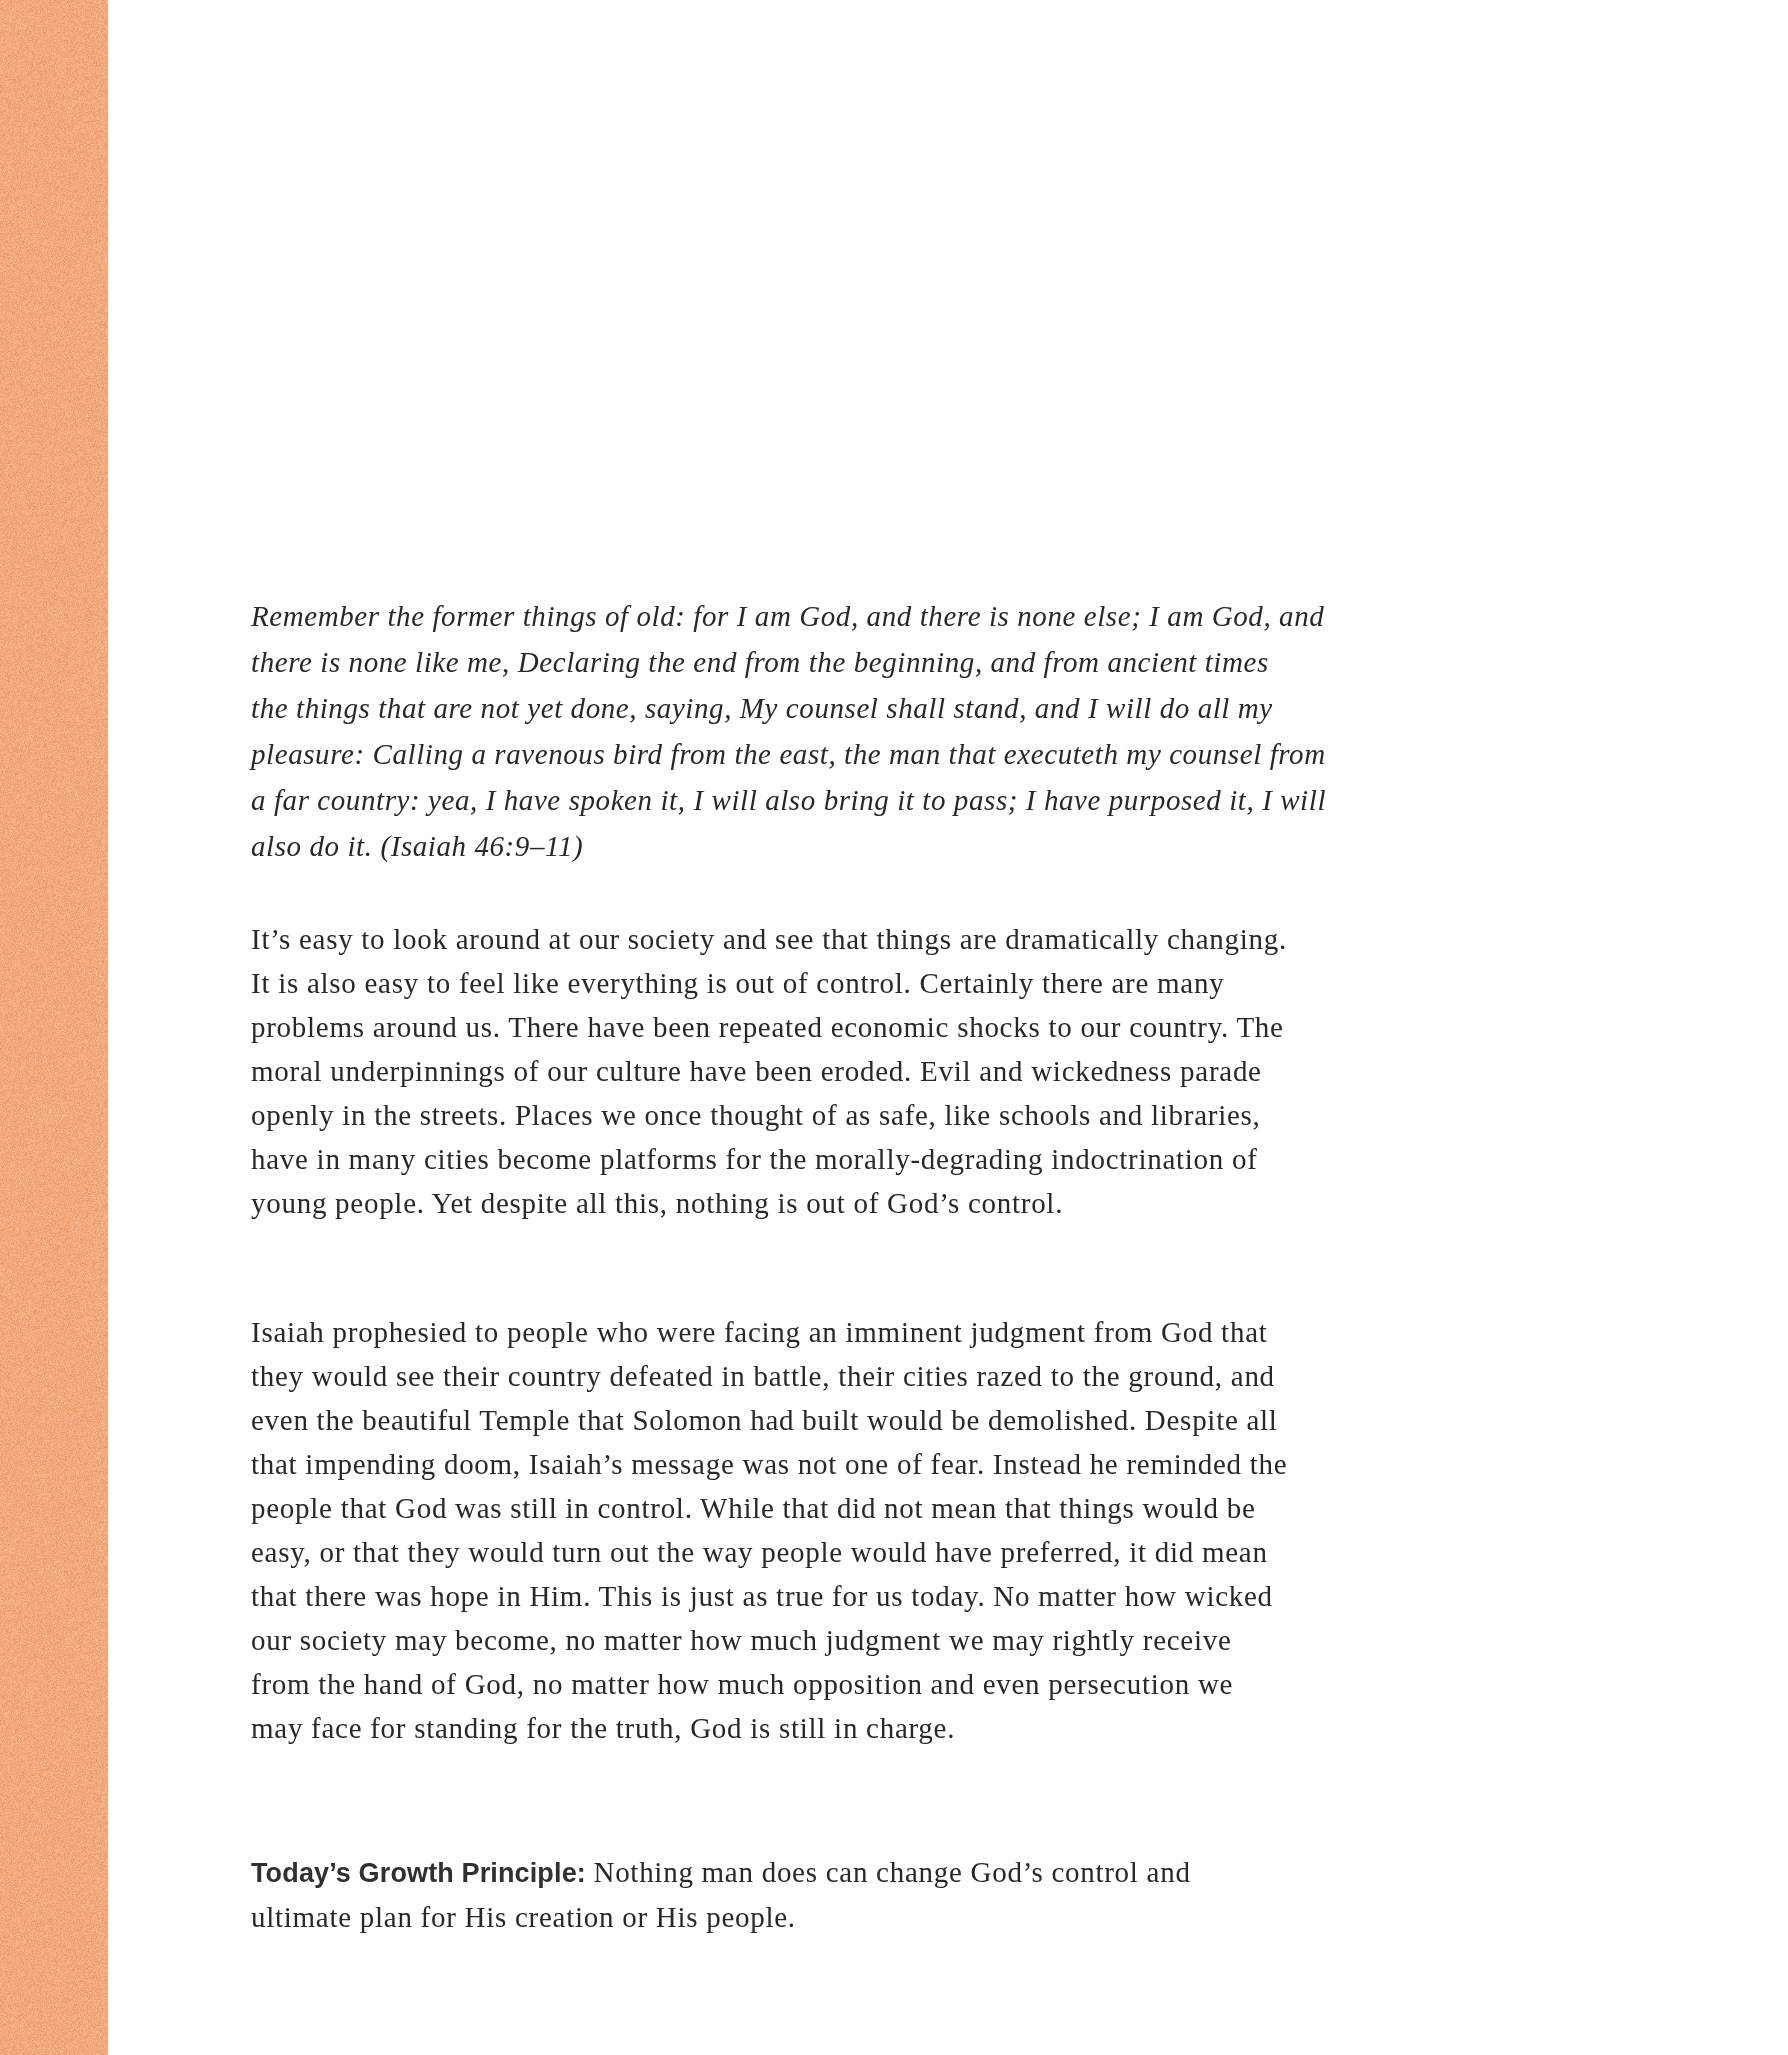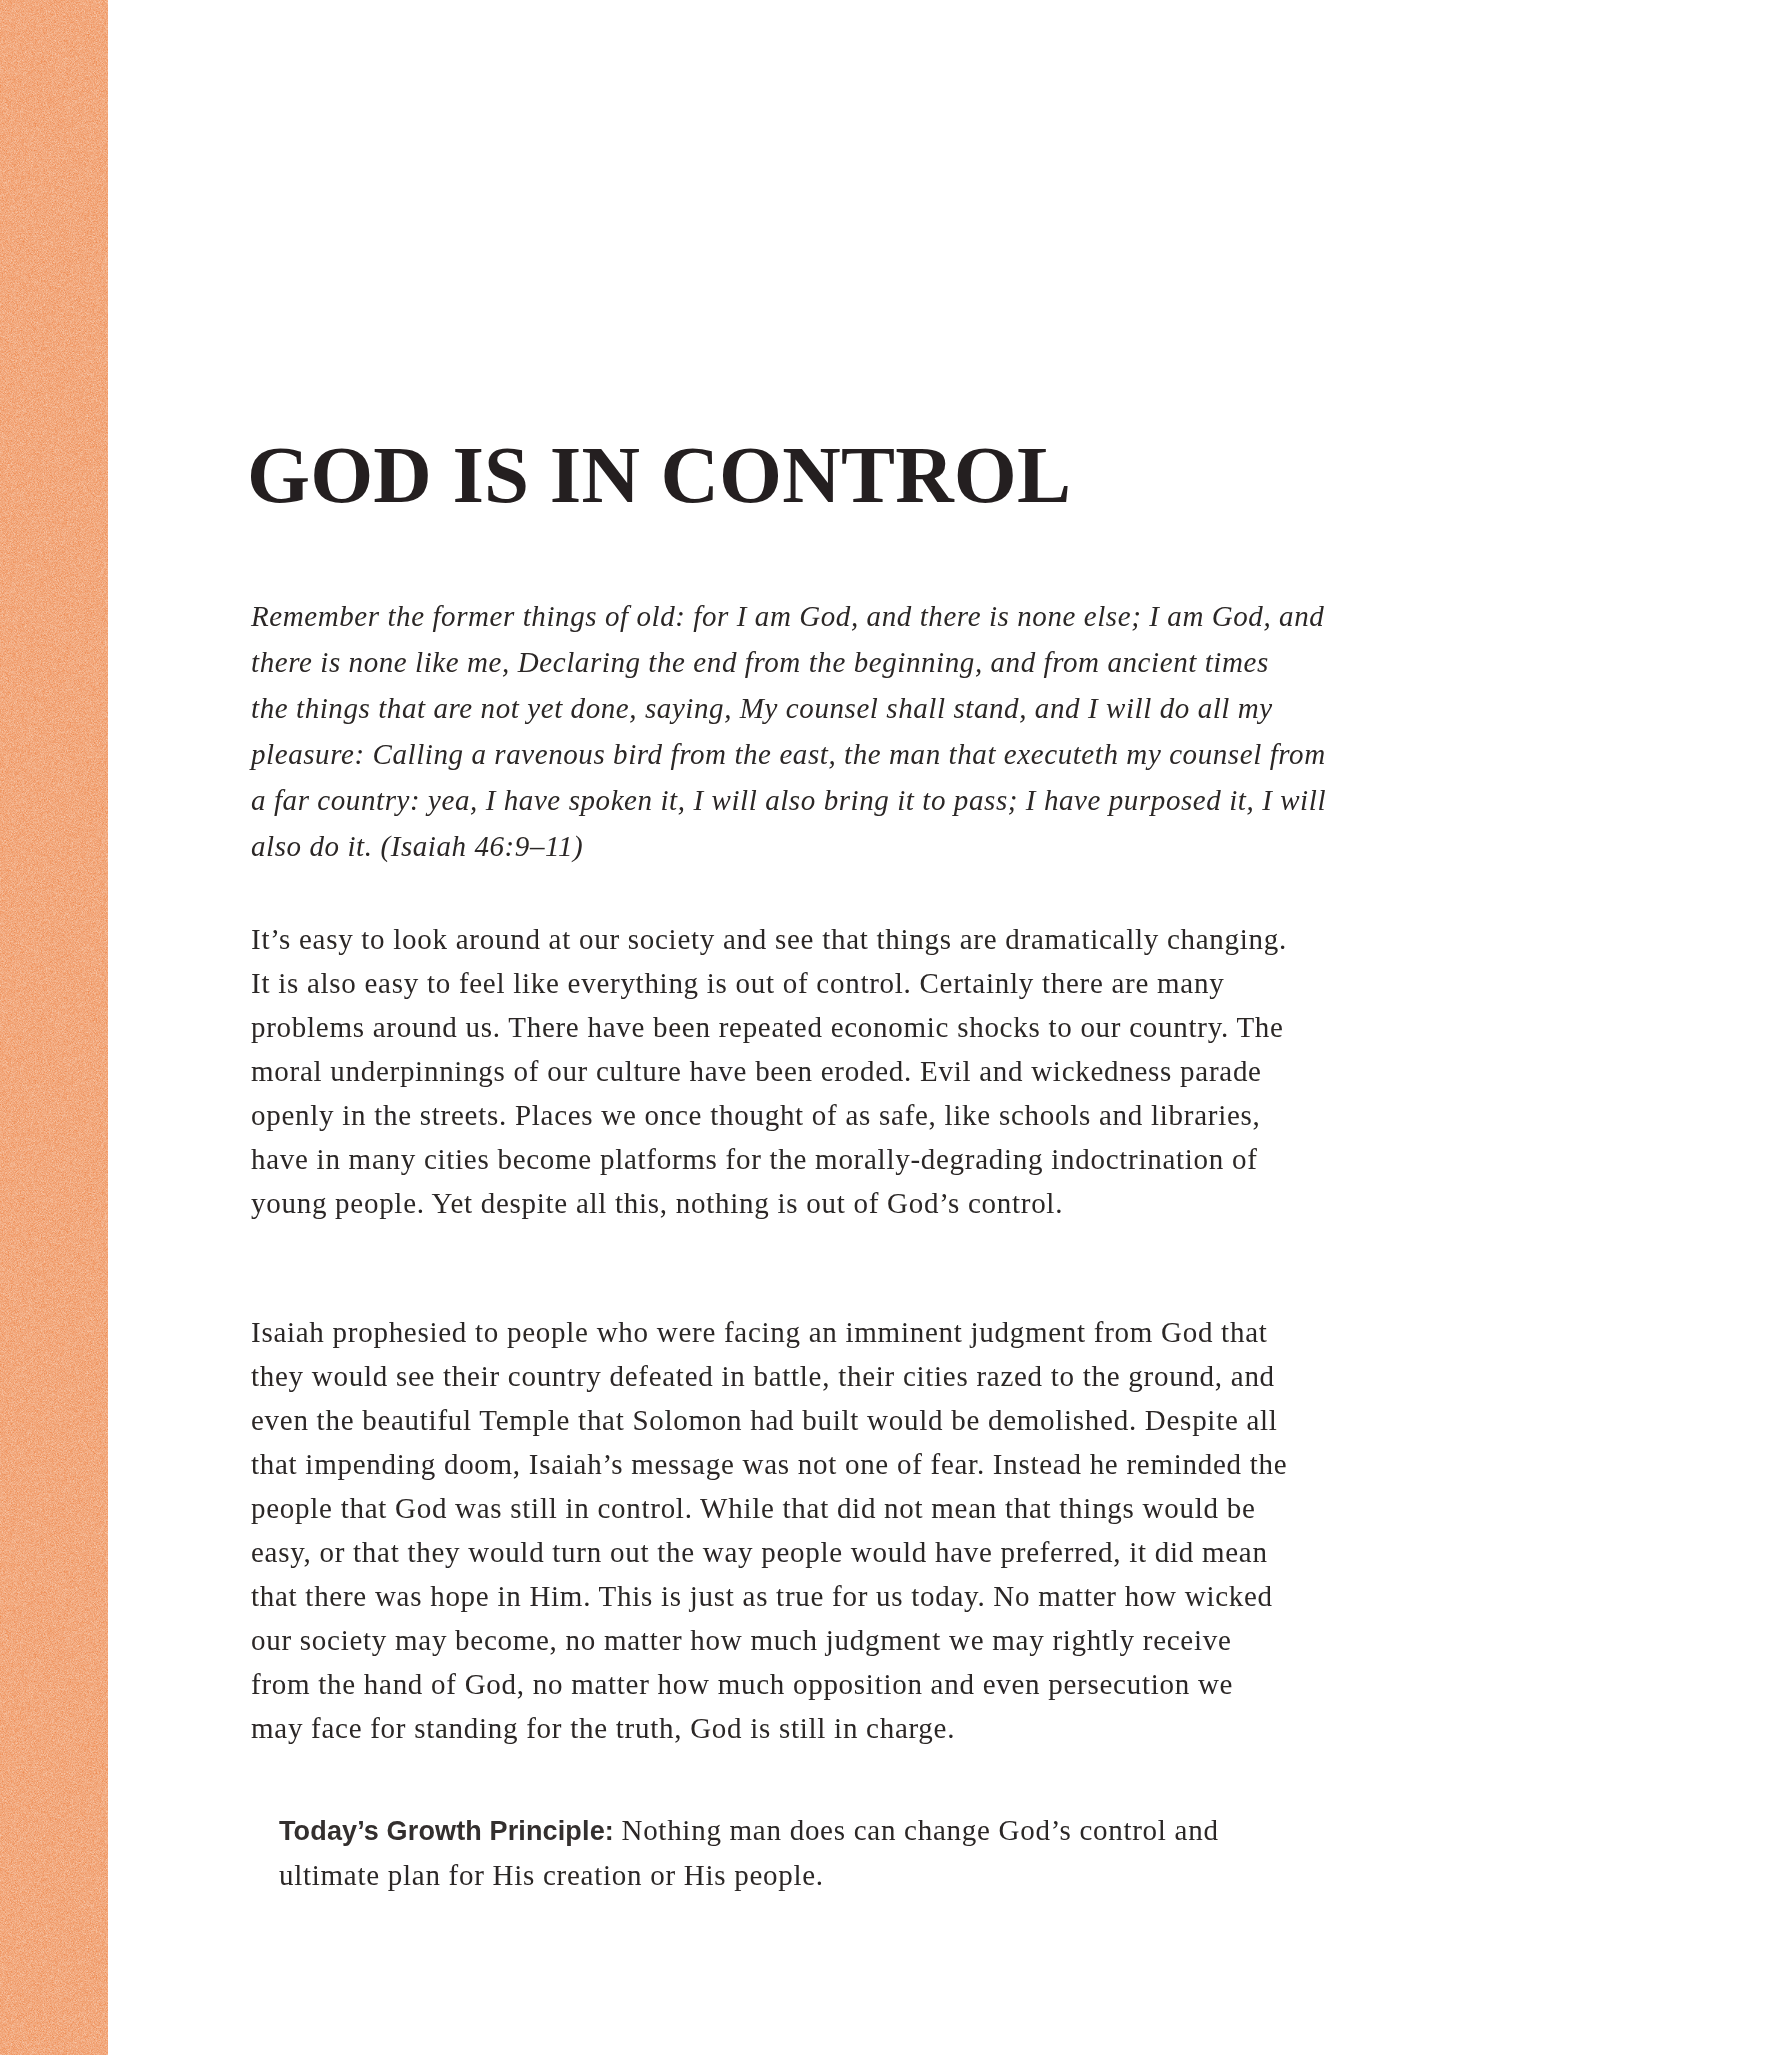--- a/index.html
+++ b/index.html
@@ -78,27 +78,26 @@
   .body-par {
     font-size: 29px;
     line-height: 44px;
     letter-spacing: 0.025em;
   }
   .p1 { top: 888px; }
   .p2 { top: 1281px; }
   .growth {
     position: absolute;
     left: 251px;
-    top: 1779px;
+    top: 1821px;
     width: 1382px;
     font-size: 29px;
     line-height: 44px;
     letter-spacing: 0.025em;
     color: #2B2726;
-    margin-left: 28px;
   }
   .growth .growth-label {
     font-family: "Liberation Sans", sans-serif;
     font-weight: bold;
     font-size: 27px;
     letter-spacing: 0.005em;
     color: #332F2E;
     margin-right: 0.28em;
     white-space: normal;
   }
@@ -115,21 +114,20 @@
     <svg width="108" height="2282" aria-hidden="true" viewBox="0 0 262 5550">
       <filter id="grain">
         <feTurbulence type="fractalNoise" baseFrequency="0.55" numOctaves="2" stitchTiles="stitch"></feTurbulence>
         <feColorMatrix type="matrix" values="0 0 0 0 1  0 0 0 0 0.94  0 0 0 0 0.87  0 0 0 0.8 -0.12"></feColorMatrix>
       </filter>
       <rect width="262" height="5550" fill="transparent" filter="url(#grain)"></rect>
     </svg>
   </div>
 
 
-  <h1 class="title">GOD IS IN CONTROL</h1>
 
   <p class="textblock scripture">Remember the former things of old: for I am God, and there is none else; I am God, and
 there is none like me, Declaring the end from the beginning, and from ancient times
 the things that are not yet done, saying, My counsel shall stand, and I will do all my
 pleasure: Calling a ravenous bird from the east, the man that executeth my counsel from
 a far country: yea, I have spoken it, I will also bring it to pass; I have purposed it, I will
 also do it. (Isaiah 46:9–11)</p>
 
   <p class="textblock body-par p2">Isaiah prophesied to people who were facing an imminent judgment from God that
 they would see their country defeated in battle, their cities razed to the ground, and

